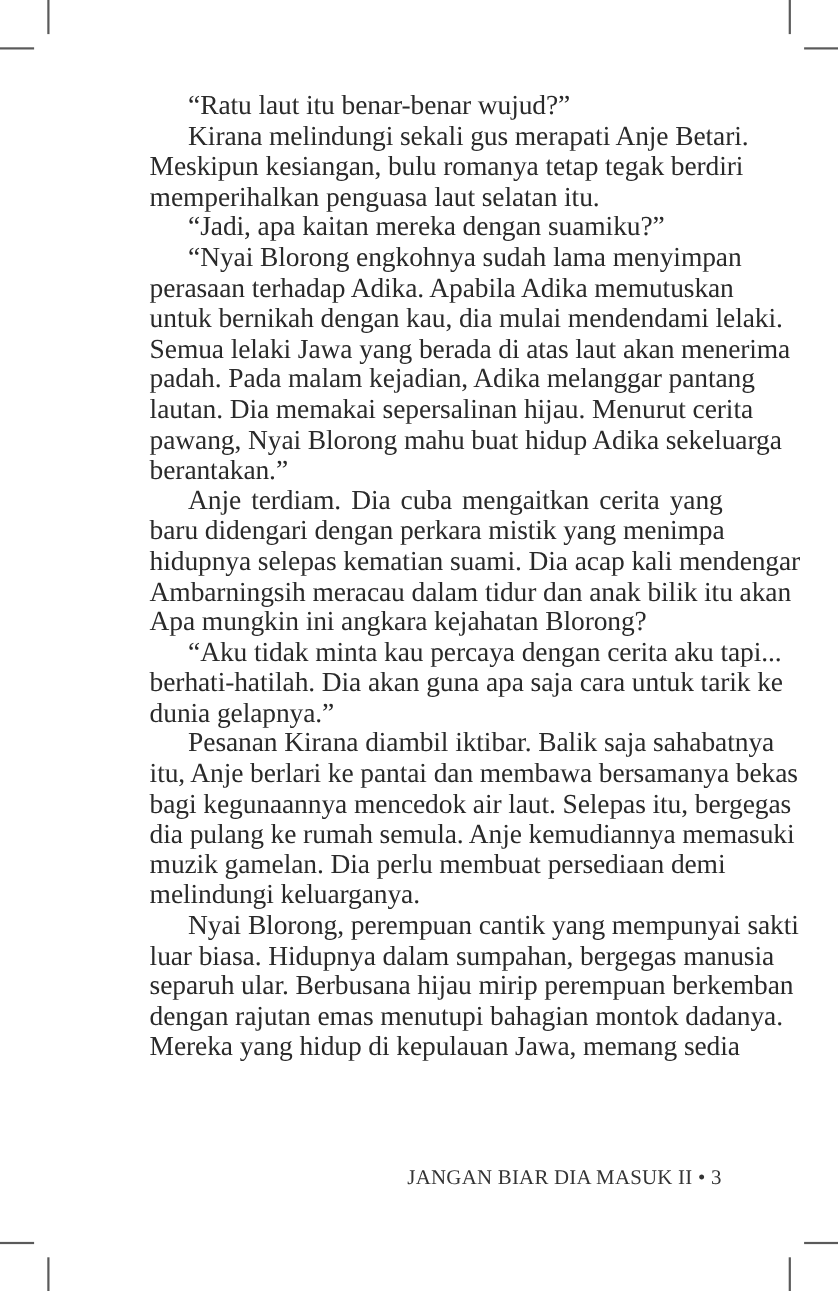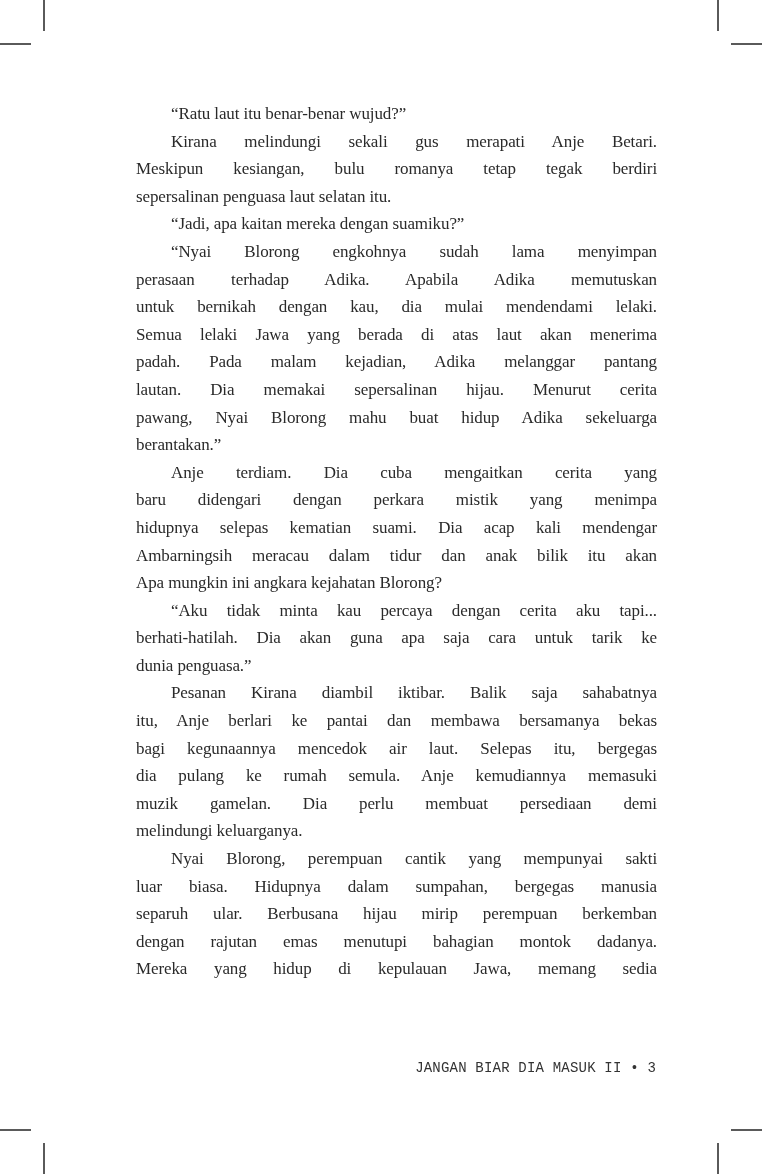--- a/index.html
+++ b/index.html
@@ -18,23 +18,23 @@
     .crop {
       position: absolute;
       background: #5a5a5a;
     }
     .crop.v { width: 2px; height: 31px; }
     .crop.h { height: 2px; width: 31px; }
 
     #text-block {
       position: absolute;
       left: 136px;
-      top: 100px;
+      top: 83px;
       width: 521px;
-      font-size: 17px;
+      font-size: 25px;
       line-height: 27.6px;
       text-align: justify;
       letter-spacing: -0.1px;
       word-spacing: 0px;
     }
     .line {
       display: block;
       text-align: justify;
       text-align-last: justify;
       white-space: nowrap;
@@ -44,25 +44,24 @@
     .line.last {
       text-align-last: left;
     }
     .line.indent {
       padding-left: 35px;
     }
     #footer {
       position: absolute;
       right: 106px;
       top: 1060px;
-      font-size: 14px;
+      font-size: 19px;
       letter-spacing: 0.2px;
       color: #333333;
       white-space: nowrap;
-      font-family: Liberation Mono, monospace;
     }
   </style>
 </head>
 <body>
 
 <div class="crop v" style="left:43px; top:0;"></div>
 <div class="crop h" style="left:0; top:43px;"></div>
 <div class="crop v" style="left:717px; top:0;"></div>
 <div class="crop h" style="left:731px; top:43px;"></div>
 <div class="crop h" style="left:0; top:1129px;"></div>
@@ -70,21 +69,21 @@
 <div class="crop h" style="left:731px; top:1129px;"></div>
 <div class="crop v" style="left:717px; top:1143px;"></div>
 
 <div id="text-block">
     <div>
       <span class="line indent last">“Ratu laut itu benar-benar wujud?”</span>
     </div>
     <div>
       <span class="line indent">Kirana melindungi sekali gus merapati Anje Betari.</span>
       <span class="line">Meskipun kesiangan, bulu romanya tetap tegak berdiri</span>
-      <span class="line last">sepersalinan penguasa laut selatan itu.</span>
+      <span class="line last">memperihalkan penguasa laut selatan itu.</span>
     </div>
     <div>
       <span class="line indent last">“Jadi, apa kaitan mereka dengan suamiku?”</span>
     </div>
     <div>
       <span class="line indent">“Nyai Blorong engkohnya sudah lama menyimpan</span>
       <span class="line">perasaan terhadap Adika. Apabila Adika memutuskan</span>
       <span class="line">untuk bernikah dengan kau, dia mulai mendendami lelaki.</span>
       <span class="line">Semua lelaki Jawa yang berada di atas laut akan menerima</span>
       <span class="line">padah. Pada malam kejadian, Adika melanggar pantang</span>
@@ -95,21 +94,21 @@
     <div>
       <span class="line indent">Anje terdiam. Dia cuba mengaitkan cerita yang</span>
       <span class="line">baru didengari dengan perkara mistik yang menimpa</span>
       <span class="line">hidupnya selepas kematian suami. Dia acap kali mendengar</span>
       <span class="line">Ambarningsih meracau dalam tidur dan anak bilik itu akan</span>
       <span class="line last">Apa mungkin ini angkara kejahatan Blorong?</span>
     </div>
     <div>
       <span class="line indent">“Aku tidak minta kau percaya dengan cerita aku tapi...</span>
       <span class="line">berhati-hatilah. Dia akan guna apa saja cara untuk tarik ke</span>
-      <span class="line last">dunia penguasa.”</span>
+      <span class="line last">dunia gelapnya.”</span>
     </div>
     <div>
       <span class="line indent">Pesanan Kirana diambil iktibar. Balik saja sahabatnya</span>
       <span class="line">itu, Anje berlari ke pantai dan membawa bersamanya bekas</span>
       <span class="line">bagi kegunaannya mencedok air laut. Selepas itu, bergegas</span>
       <span class="line">dia pulang ke rumah semula. Anje kemudiannya memasuki</span>
       <span class="line">muzik gamelan. Dia perlu membuat persediaan demi</span>
       <span class="line last">melindungi keluarganya.</span>
     </div>
     <div>

